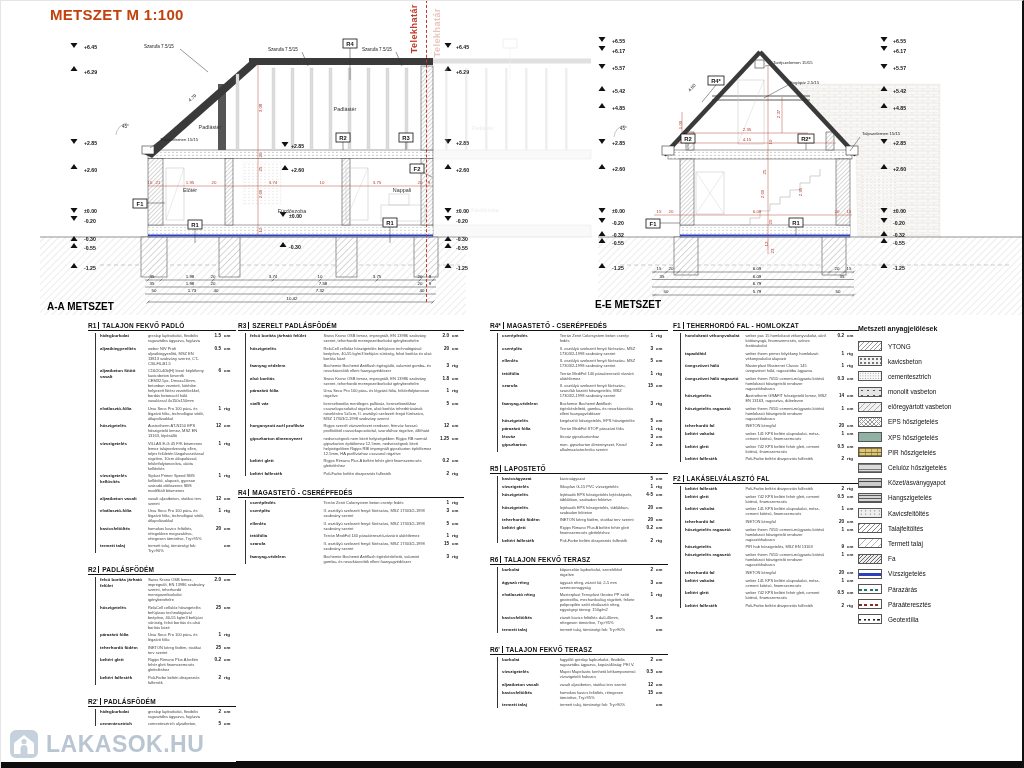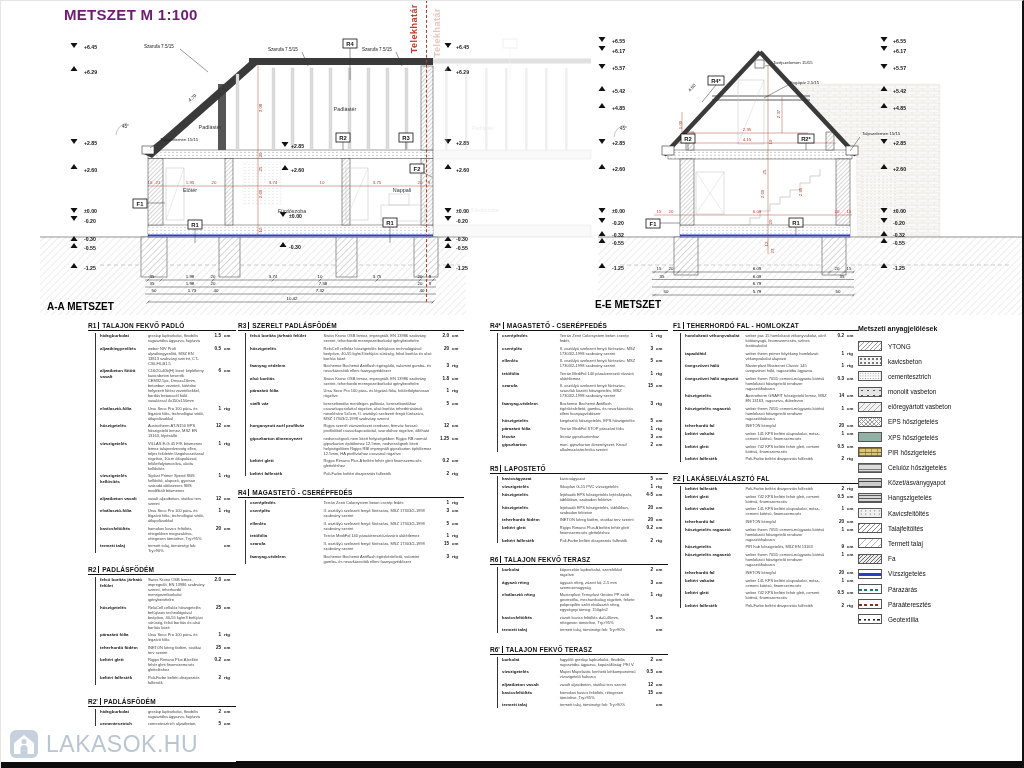--- a/index.html
+++ b/index.html
@@ -1,18 +1,18 @@
 <!DOCTYPE html>
 <html><head>
 <meta charset="utf-8">
 <style>
   html,body{margin:0;padding:0}
   body{width:1024px;height:768px;position:relative;background:#fff;overflow:hidden;
        font-family:"Liberation Sans",sans-serif;color:#111}
-  .title{position:absolute;left:64px;top:6px;font-size:15px;font-weight:bold;letter-spacing:.3px;color:#701a75}
+  .title{position:absolute;left:50px;top:6px;font-size:15px;font-weight:bold;letter-spacing:.3px;color:#c2410c}
   .drw{position:absolute}
   svg text{font-family:"Liberation Sans",sans-serif;fill:#222}
   .lv{font-size:5.2px;font-weight:bold;fill:#111}
   .rm{font-size:5.4px;fill:#333;text-anchor:middle}
   .sm{font-size:4.6px;fill:#222}
   .sm4{font-size:4.3px;fill:#222}
   .rt{font-size:4.4px;fill:#b0402f;text-anchor:middle}
   .dt{font-size:4.4px;fill:#111;text-anchor:middle}
   .tag{font-size:5.8px;font-weight:bold;fill:#111;text-anchor:middle}
   .ttl{font-size:10px;font-weight:bold;fill:#000}
@@ -56,21 +56,21 @@
   .p-tfelt{background:repeating-linear-gradient(135deg,#8a8a8a 0 .8px,#fff .8px 3.6px)}
   .p-termett{background:repeating-linear-gradient(135deg,#b5b5b5 0 .7px,#fff .7px 4.6px)}
   .p-fa{background:repeating-linear-gradient(135deg,#6a6a6a 0 .8px,#eee .8px 2.6px)}
   .p-viz{background:linear-gradient(180deg,#fff 0 3.5px,#2b3fc0 3.5px 6px,#fff 6px)}
   .p-parazaras{background-color:#fff;background-image:repeating-linear-gradient(90deg,#1f7a68 0 3px,transparent 3px 5.5px);background-size:100% 2.2px;background-position:0 3.8px;background-repeat:no-repeat}
   .p-paraat{background-color:#fff;background-image:repeating-linear-gradient(90deg,#8a2c20 0 3px,transparent 3px 5.5px);background-size:100% 2.2px;background-position:0 3.8px;background-repeat:no-repeat}
   .p-geo{background-color:#fff;background-image:repeating-linear-gradient(90deg,#222 0 2.2px,transparent 2.2px 4.6px);background-size:100% 1.6px;background-position:0 4px;background-repeat:no-repeat}
   
   .wm{position:absolute;left:0;top:726px;width:236px;height:36px;background:#fff;border-radius:0 10px 0 0;
       display:flex;align-items:center;gap:8px;padding:2px 10px;z-index:5;box-sizing:border-box}
-  .wm-t{font-size:23px;font-weight:normal;color:#b9c6d2;letter-spacing:.5px}
+  .wm-t{font-size:23px;font-weight:bold;color:#b9c6d2;letter-spacing:.5px}
   .bbar{position:absolute;left:0;top:761px;width:1024px;height:7px;background:#0d0d0d;z-index:4}
   .frame{position:absolute;inset:0;border-top:1px solid #e5e5e5;border-left:1px solid #e5e5e5;
          border-right:2px solid #111;pointer-events:none;z-index:6}
 </style>
 </head>
 <body>
 
 <div class="title">METSZET M 1:100</div>
 
 <svg class="drw" style="left:40px;top:22px" width="430" height="300" viewBox="0 0 430 300">

